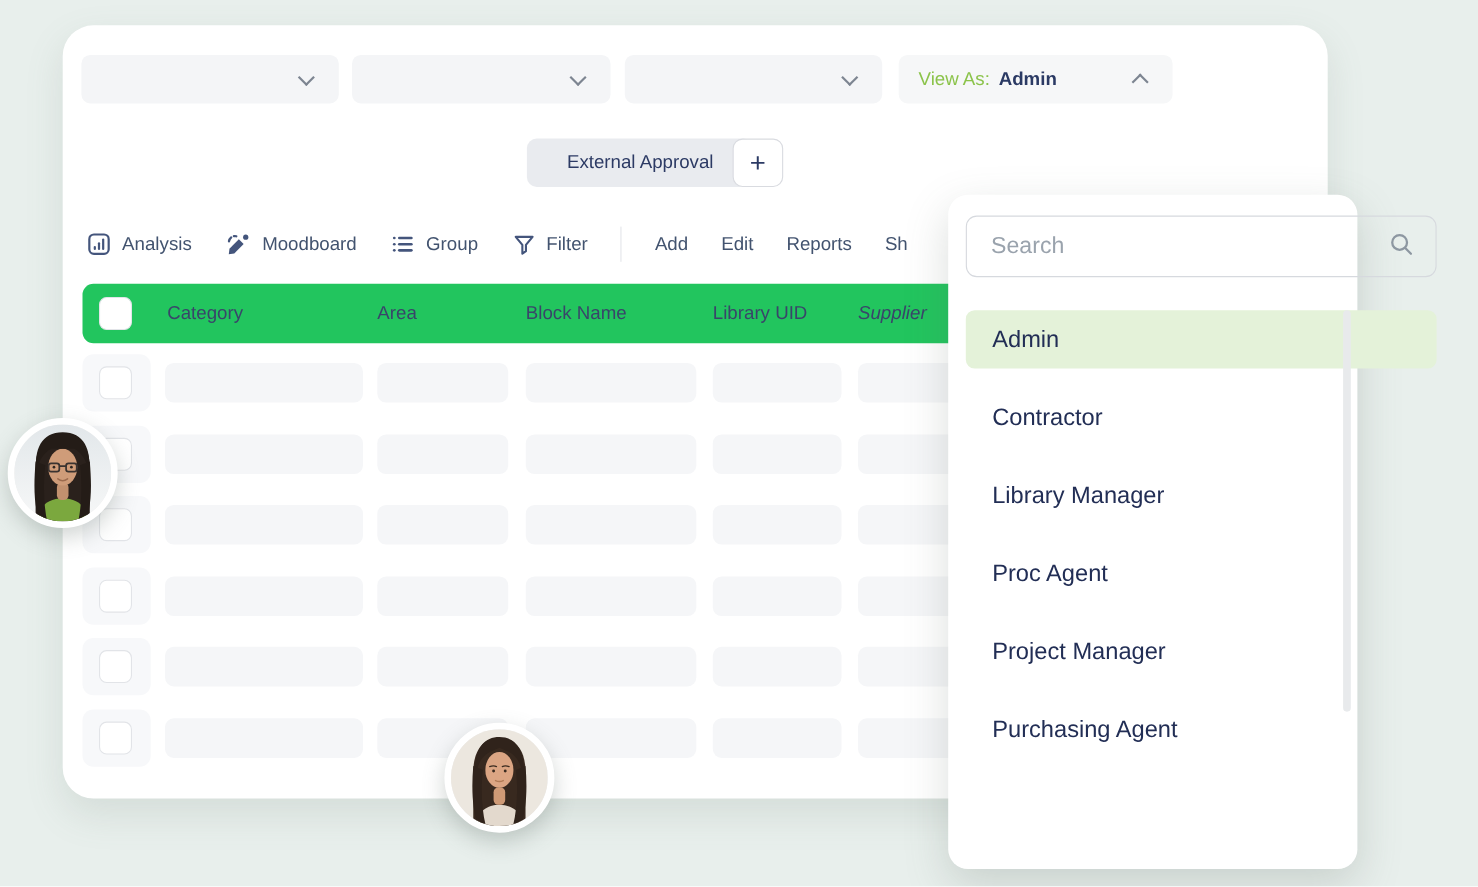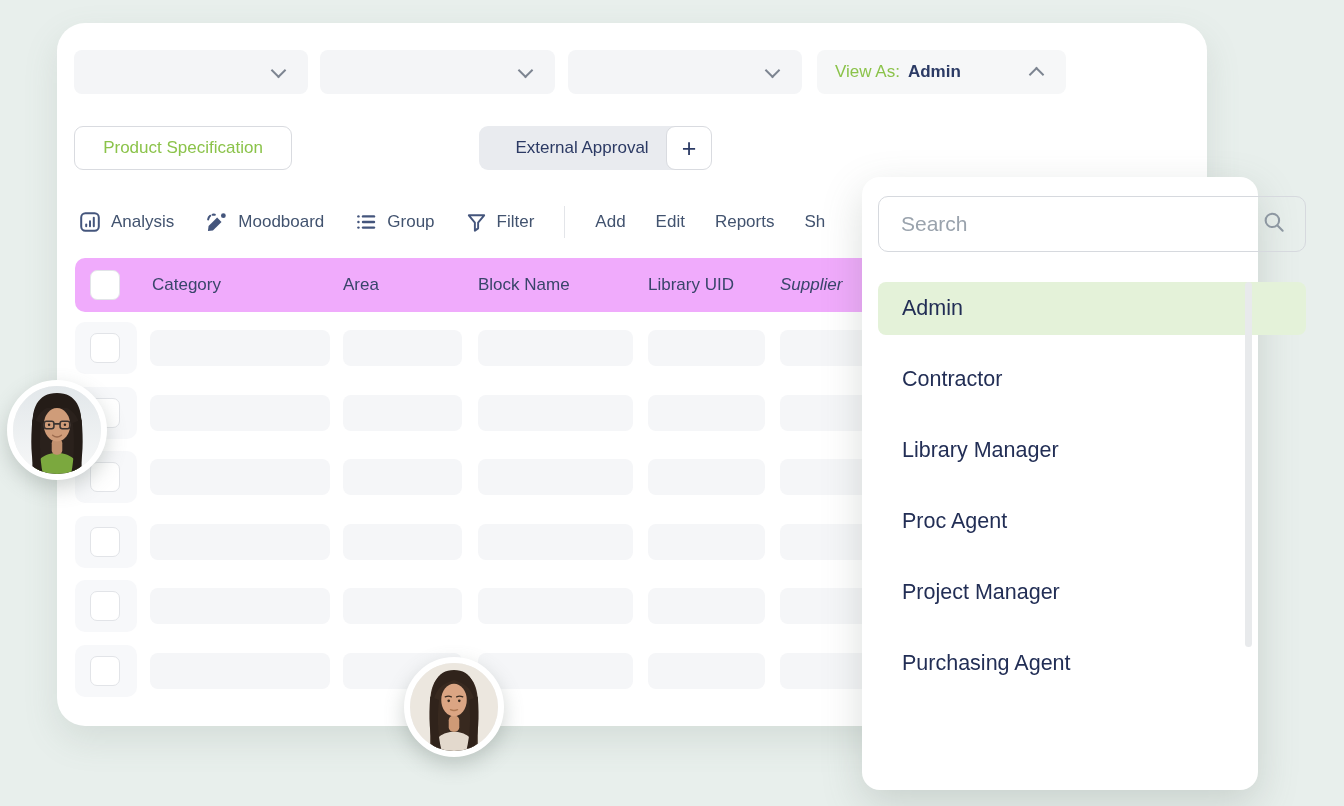--- a/index.html
+++ b/index.html
@@ -49,21 +49,21 @@
     display:flex;align-items:center;gap:30px;
     font-size:17px;font-weight:500;color:#42536f;white-space:nowrap;
   }
   .tool-btn{display:flex;align-items:center;gap:9px;cursor:pointer;}
   .tool-btn svg{display:block;}
   .toolbar-divider{width:1px;height:32px;background:#e3e5e9;}
   .action-btn{cursor:pointer;}
   
   .thead{
     position:absolute;left:18px;top:235px;width:1110px;height:54px;
-    background:#f0abfc;border-radius:10px;
+    background:#22c55e;border-radius:10px;
   }
   .th-label{
     position:absolute;top:50%;transform:translateY(-50%);
     font-size:17px;font-weight:500;color:#39456a;
   }
   .th-0{left:77px;} .th-1{left:268px;} .th-2{left:403px;} .th-3{left:573px;} .th-4{left:705px;font-style:italic;}
   .checkbox{
     width:30px;height:30px;background:#fff;border:1.5px solid #e2e4e8;border-radius:7px;
     box-sizing:border-box;cursor:pointer;
   }
@@ -80,21 +80,20 @@
   .bar-1{left:268px;width:119px;}
   .bar-2{left:403px;width:155px;}
   .bar-3{left:573px;width:117px;}
   .bar-4{left:705px;width:140px;}
   
   .role-panel{
     position:absolute;left:862px;top:177px;width:372px;height:613px;
     background:#fff;border-radius:18px;
     box-shadow:0 14px 40px rgba(90,105,95,.22);
     z-index:3;
-    padding-left:24px;
   }
   .search-box{
     position:absolute;left:16px;top:19px;width:428px;height:56px;
     border:1.5px solid #d6d9de;border-radius:10px;box-sizing:border-box;
     display:flex;align-items:center;
   }
   .search-input{
     border:none;outline:none;background:transparent;
     font-family:inherit;font-size:21px;color:#1f2a51;
     padding:0 0 0 22px;flex:1;min-width:0;
@@ -141,23 +140,20 @@
     <div class="select-box sel-3">
       <span></span>
       <i class="chev chev-down"></i>
     </div>
     <div class="select-box view-as-box">
       <span class="view-as-prefix">View As:</span>
       <span class="view-as-value">Admin</span>
       <i class="chev chev-up"></i>
     </div>
 
-    <div class="tab tab-active">
-      <span>Product Specification</span>
-    </div>
     <div class="tab tab-3">
       <span>External Approval</span>
     </div>
     <div class="tab tab-add">
       <span>+</span>
     </div>
 
     <div class="toolbar">
       <div class="tool-btn">
         <span>

